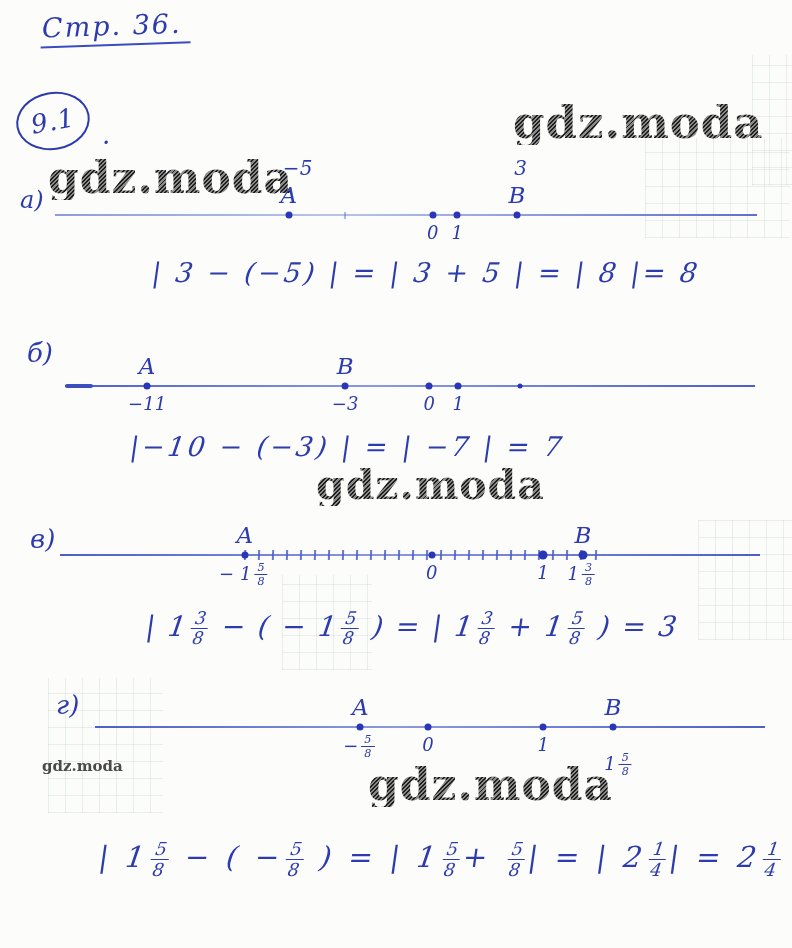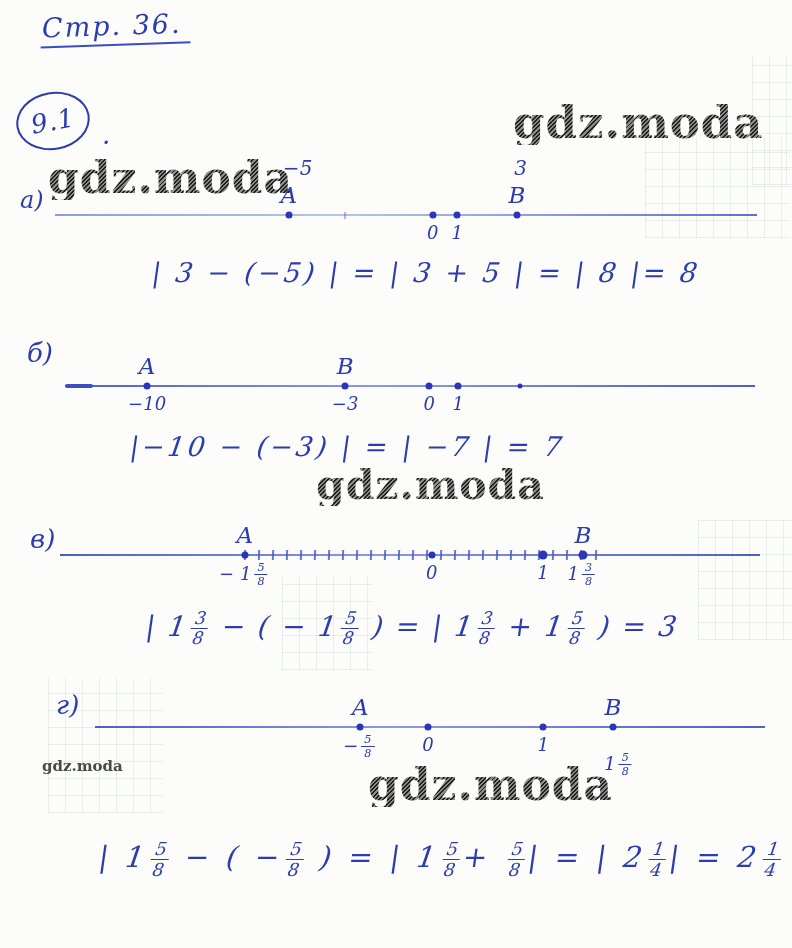--- a/index.html
+++ b/index.html
@@ -137,21 +137,21 @@
       <span class="pt-letter" style="left: 65.8%;">B</span>
       <span class="pt-value" style="left: 65.8%;">3</span>
     </div>
   <div class="eq eq-a"><span>| 3 − (−5) |   = | 3 + 5 |   = | 8 |= 8</span></div>
 
   <div class="ink sec-label lbl-b">б)</div>
   <div class="nl nl-b">
       <div class="lead-dash"></div>
       <div class="dot" style="left: 11.9%;"></div>
       <span class="pt-letter" style="left: 11.9%;">A</span>
-      <span class="pt-below" style="left: 11.9%;"><span>−10</span></span>
+      <span class="pt-below" style="left: 11.9%;"><span>−11</span></span>
       <div class="dot" style="left: 40.6%;"></div>
       <span class="pt-letter" style="left: 40.6%;">B</span>
       <span class="pt-below" style="left: 40.6%;"><span>−3</span></span>
       <div class="dot" style="left: 52.8%;"></div>
       <span class="pt-below" style="left: 52.8%;"><span>0</span></span>
       <div class="dot" style="left: 57%;"></div>
       <span class="pt-below" style="left: 57%;"><span>1</span></span>
       <div class="dot small" style="left: 65.9%;"></div>
     </div>
   <div class="eq eq-b"><span>|−10 − (−3) | =  | −7 | =  7</span></div>

